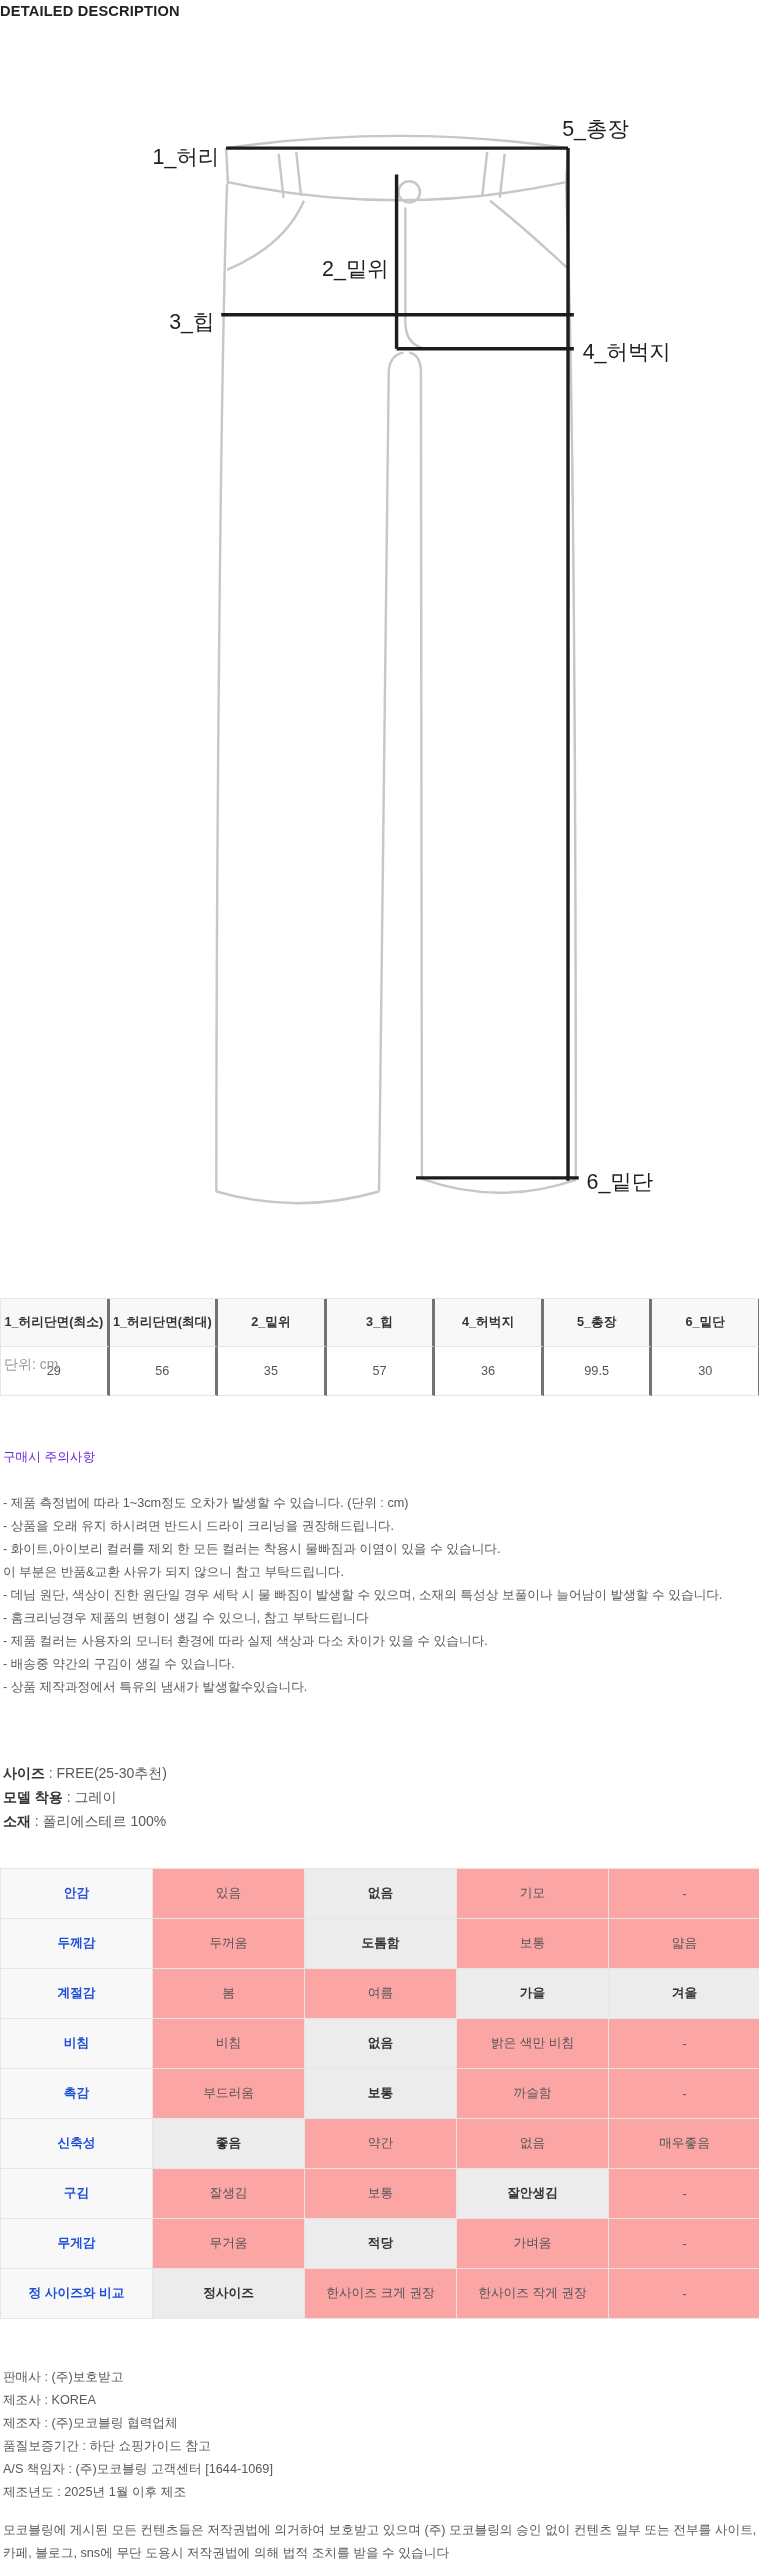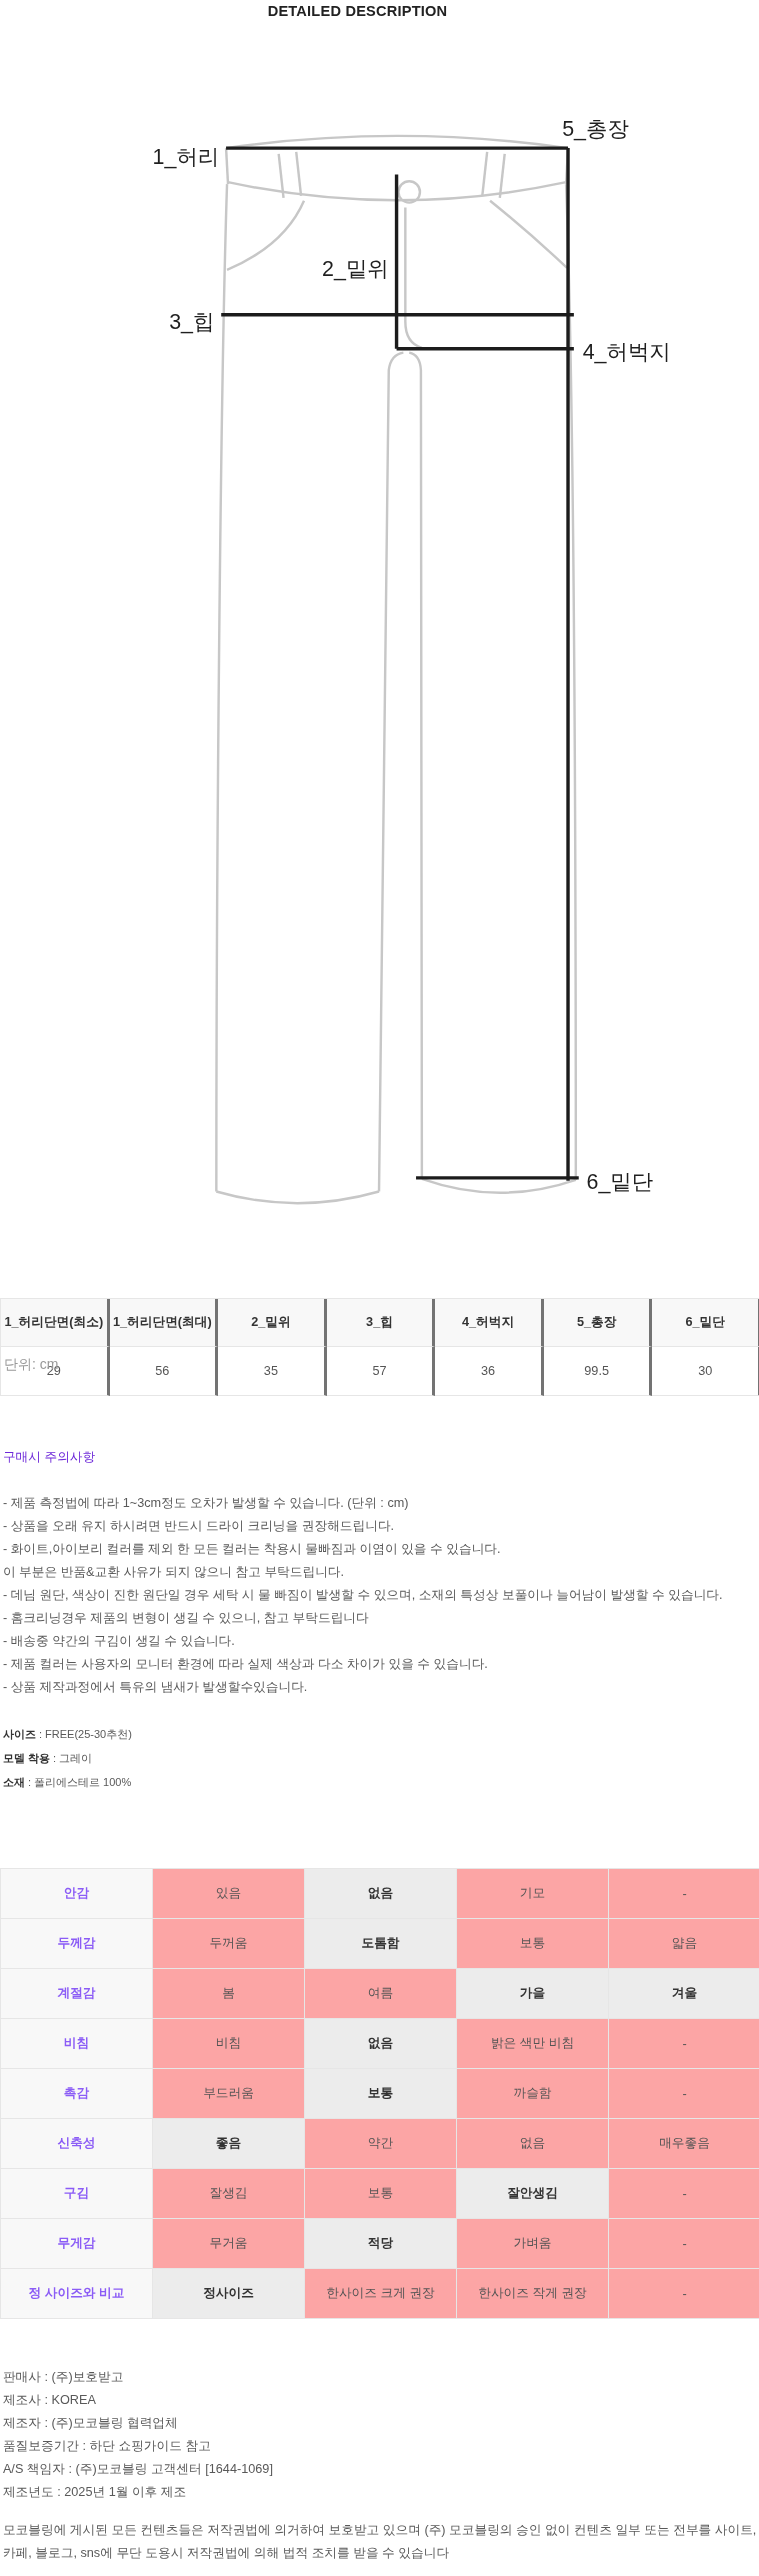--- a/index.html
+++ b/index.html
@@ -2,48 +2,48 @@
 <html><head>
 <meta charset="utf-8">
 <style>
   html,body{margin:0;padding:0;background:#fff;}
   #page{
     position:relative;width:760px;height:2576px;margin:0 auto;background:#fff;
     font-family:"Liberation Sans","DejaVu Sans",sans-serif;overflow:hidden;
   }
   .abs{position:absolute;}
   
-  #title{top:2.9px;left:0;width:715px;text-align:center;font-size:14.6px;font-weight:700;
+  #title{top:2.9px;left:0;width:715px;text-align:left;font-size:14.6px;font-weight:700;
     color:#222;letter-spacing:0.2px;}
   
   #diagram{top:0;left:0;}
   #diagram text{font-size:22px;fill:#1f1f1f;}
   .gray-line{stroke:#c7c7c7;stroke-width:2.5;fill:none;}
   .black-line{stroke:#1c1c1c;stroke-width:3.5;fill:none;}
   
   #size-table{top:1298px;left:0;width:760px;display:grid;grid-template-columns:repeat(7,1fr);
     border-top:1px solid #e6e6e6;border-left:1px solid #e6e6e6;}
   .scell{box-sizing:border-box;display:flex;align-items:center;justify-content:center;
     border-right:3px solid #737373;border-bottom:1px solid #e6e6e6;font-size:12.7px;}
   .shead{height:48px;background:#f8f8f8;font-weight:700;color:#333;}
   .sval{height:49px;background:#fff;color:#555;}
   #unit-note{top:1356px;left:3.9px;font-size:14px;color:#999;}
   
   #notice-heading{top:1449px;left:2.9px;font-size:12.7px;color:#6d28d9;}
   #notice-lines{top:1492px;left:2.9px;width:754px;font-size:12.7px;color:#595959;line-height:23px;}
   
-  #product-info{top:1722px;left:2.9px;font-size:11px;color:#595959;line-height:24px;}
+  #product-info{top:1761px;left:2.9px;font-size:14px;color:#595959;line-height:24px;}
   #product-info b{color:#333;}
   
   #fabric-table{top:1868px;left:0;width:760px;display:grid;grid-template-columns:repeat(5,1fr);
     border-top:1px solid #e6e6e6;border-left:1px solid #e6e6e6;}
   .fcell{box-sizing:border-box;height:50px;display:flex;align-items:center;justify-content:center;
     border-right:1px solid #e6e6e6;border-bottom:1px solid #e6e6e6;font-size:12.7px;color:#555;
     background:#fca5a5;text-align:center;}
-  .flbl{background:#f8f8f8;font-weight:700;color:#8b5cf6;}
+  .flbl{background:#f8f8f8;font-weight:700;color:#1d4ed8;}
   .fhl{background:#ececec;font-weight:700;color:#333;}
   
   #seller-lines{top:2366px;left:2.9px;font-size:12.7px;color:#595959;line-height:23px;}
   #copyright{top:2519px;left:2.9px;width:755px;font-size:12.7px;color:#595959;line-height:23px;}
 </style>
 </head>
 <body>
 
 <div id="page">
 
@@ -108,22 +108,22 @@
   <div id="unit-note" class="abs">단위: cm</div>
 
   <div id="notice-heading" class="abs">구매시 주의사항</div>
   <div id="notice-lines" class="abs">
       <div>- 제품 측정법에 따라 1~3cm정도 오차가 발생할 수 있습니다. (단위 : cm)</div>
       <div>- 상품을 오래 유지 하시려면 반드시 드라이 크리닝을 권장해드립니다.</div>
       <div>- 화이트,아이보리 컬러를 제외 한 모든 컬러는 착용시 물빠짐과 이염이 있을 수 있습니다.</div>
       <div>이 부분은 반품&amp;교환 사유가 되지 않으니 참고 부탁드립니다.</div>
       <div>- 데님 원단, 색상이 진한 원단일 경우 세탁 시 물 빠짐이 발생할 수 있으며, 소재의 특성상 보풀이나 늘어남이 발생할 수 있습니다.</div>
       <div>- 홈크리닝경우 제품의 변형이 생길 수 있으니, 참고 부탁드립니다</div>
+      <div>- 제품 컬러는 사용자의 모니터 환경에 따라 실제 색상과 다소 차이가 있을 수 있습니다.</div>
       <div>- 배송중 약간의 구김이 생길 수 있습니다.</div>
-      <div>- 제품 컬러는 사용자의 모니터 환경에 따라 실제 색상과 다소 차이가 있을 수 있습니다.</div>
       <div>- 상품 제작과정에서 특유의 냄새가 발생할수있습니다.</div>
     </div>
 
   <div id="product-info" class="abs">
       <div><b>사이즈</b><span> : FREE(25-30추천)</span></div>
       <div><b>모델 착용</b><span> : 그레이</span></div>
       <div><b>소재</b><span> : 폴리에스테르 100%</span></div>
     </div>
 
   <div id="fabric-table" class="abs">

